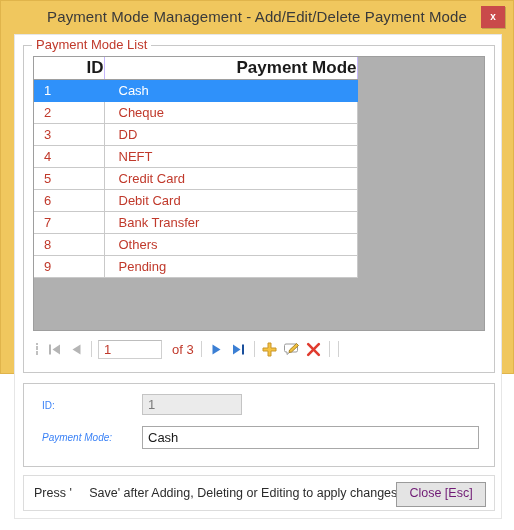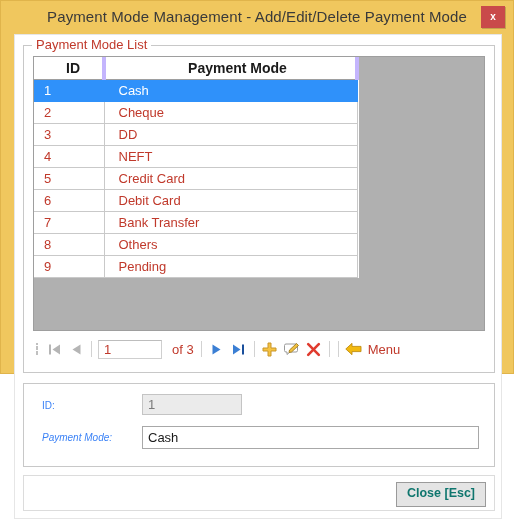--- a/index.html
+++ b/index.html
@@ -110,26 +110,26 @@
   .grid-table {
     border-collapse: collapse;
     table-layout: fixed;
     width: 323px;
     background: #ffffff;
   }
   .grid-table col.c-id { width: 70px; }
   .grid-table col.c-mode { width: 253px; }
   .grid-table th {
     height: 22px;
-    font-size: 14px;
+    font-size: 17px;
     font-weight: bold;
     color: #1a1a1a;
-    text-align: center;
+    text-align: right;
     padding: 0 0 0 10px;
-    border-right: 4px solid #c4b5fd;
+    border-right: 1px solid #c4b5fd;
     border-bottom: 1px solid #9e9e9e;
     background: #ffffff;
     box-sizing: border-box;
   }
   .grid-table th.h-mode { padding-left: 14px; margin-top: 23px; }
   .grid-table td {
     height: 22px;
     font-size: 13px;
     color: #c0392b;
     padding: 0 0 0 10px;
@@ -272,26 +272,25 @@
     color: #2b2b2b;
     white-space: pre;
   }
   .close-esc {
     position: absolute;
     right: 8px; top: 6px;
     width: 88px; height: 23px;
     background: #e4e4e4;
     border: 1px solid #9a9a9a;
     font-size: 12.5px;
-    color: #0f766e;
+    color: #701a75;
     line-height: 21px;
     text-align: center;
     cursor: pointer;
     font-family: "Liberation Sans", sans-serif;
-    font-weight: bold;
   }
 </style>
 </head>
 <body>
 
 <div class="window">
 
   <div class="titlebar">
     <div class="title-text">Payment Mode Management - Add/Edit/Delete Payment Mode</div>
     <div class="close-btn">x</div>
@@ -421,39 +420,32 @@
               <line x1="12.8" y1="2.2" x2="2.2" y2="12.8"></line>
             </g>
           </svg>
         </div>
 
         <div class="sep"></div>
 
 
         <div class="sep"></div>
 
-        <div class="tb-btn">
-          <div class="nav-icon">
-            <svg width="17" height="14" viewBox="0 0 17 14" aria-hidden="true">
-              <polygon points="0.8,7 7,1.3 7,4.4 16,4.4 16,9.6 7,9.6 7,12.7" fill="#f2b90f" stroke="#c08c12" stroke-width="0.9" stroke-linejoin="round"></polygon>
-            </svg>
-          </div>
-          <span class="tb-label">Menu</span>
-        </div>
 
       </div>
     </div>
 
     <div class="groupbox" id="gb-info">
 
       <div class="field-label" id="lbl-id">ID:</div>
       <input class="field-input" id="inp-id" type="text" readonly="" value="1" style="">
 
       <div class="field-label" id="lbl-mode">Payment Mode:</div>
       <input class="field-input" id="inp-mode" type="text" value="Cash" style="">
     </div>
 
     <div class="statusbar">
+      <div class="status-text">Press '     Save' after Adding, Deleting or Editing to apply changes</div>
       <div class="close-esc">Close [Esc]</div>
     </div>
 
   </div>
 </div>
 
 </body></html>

